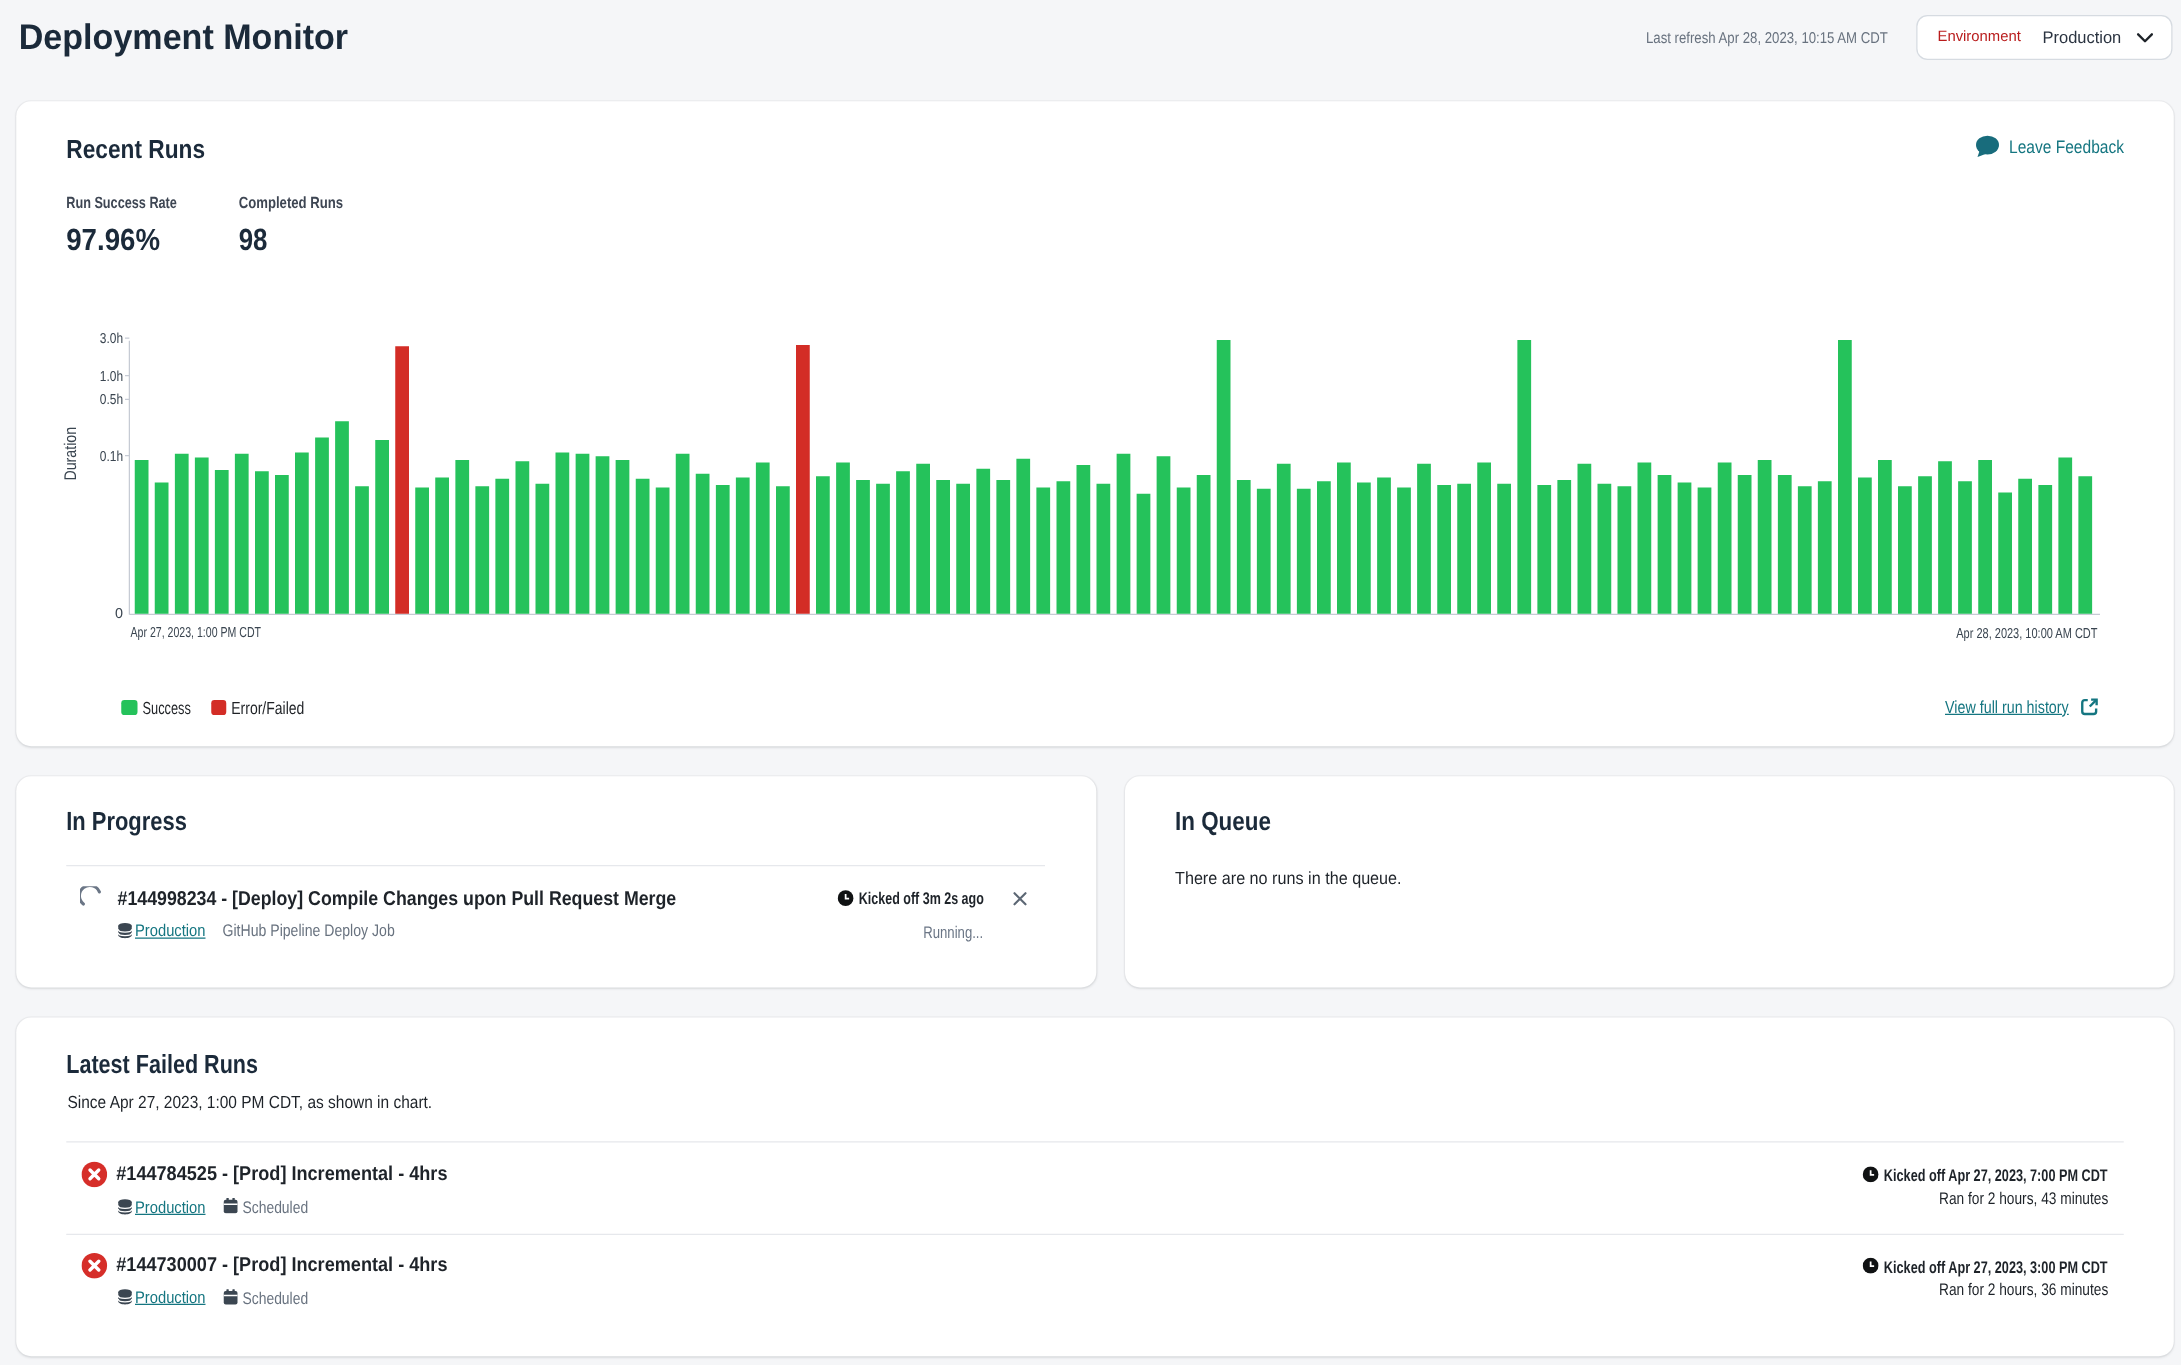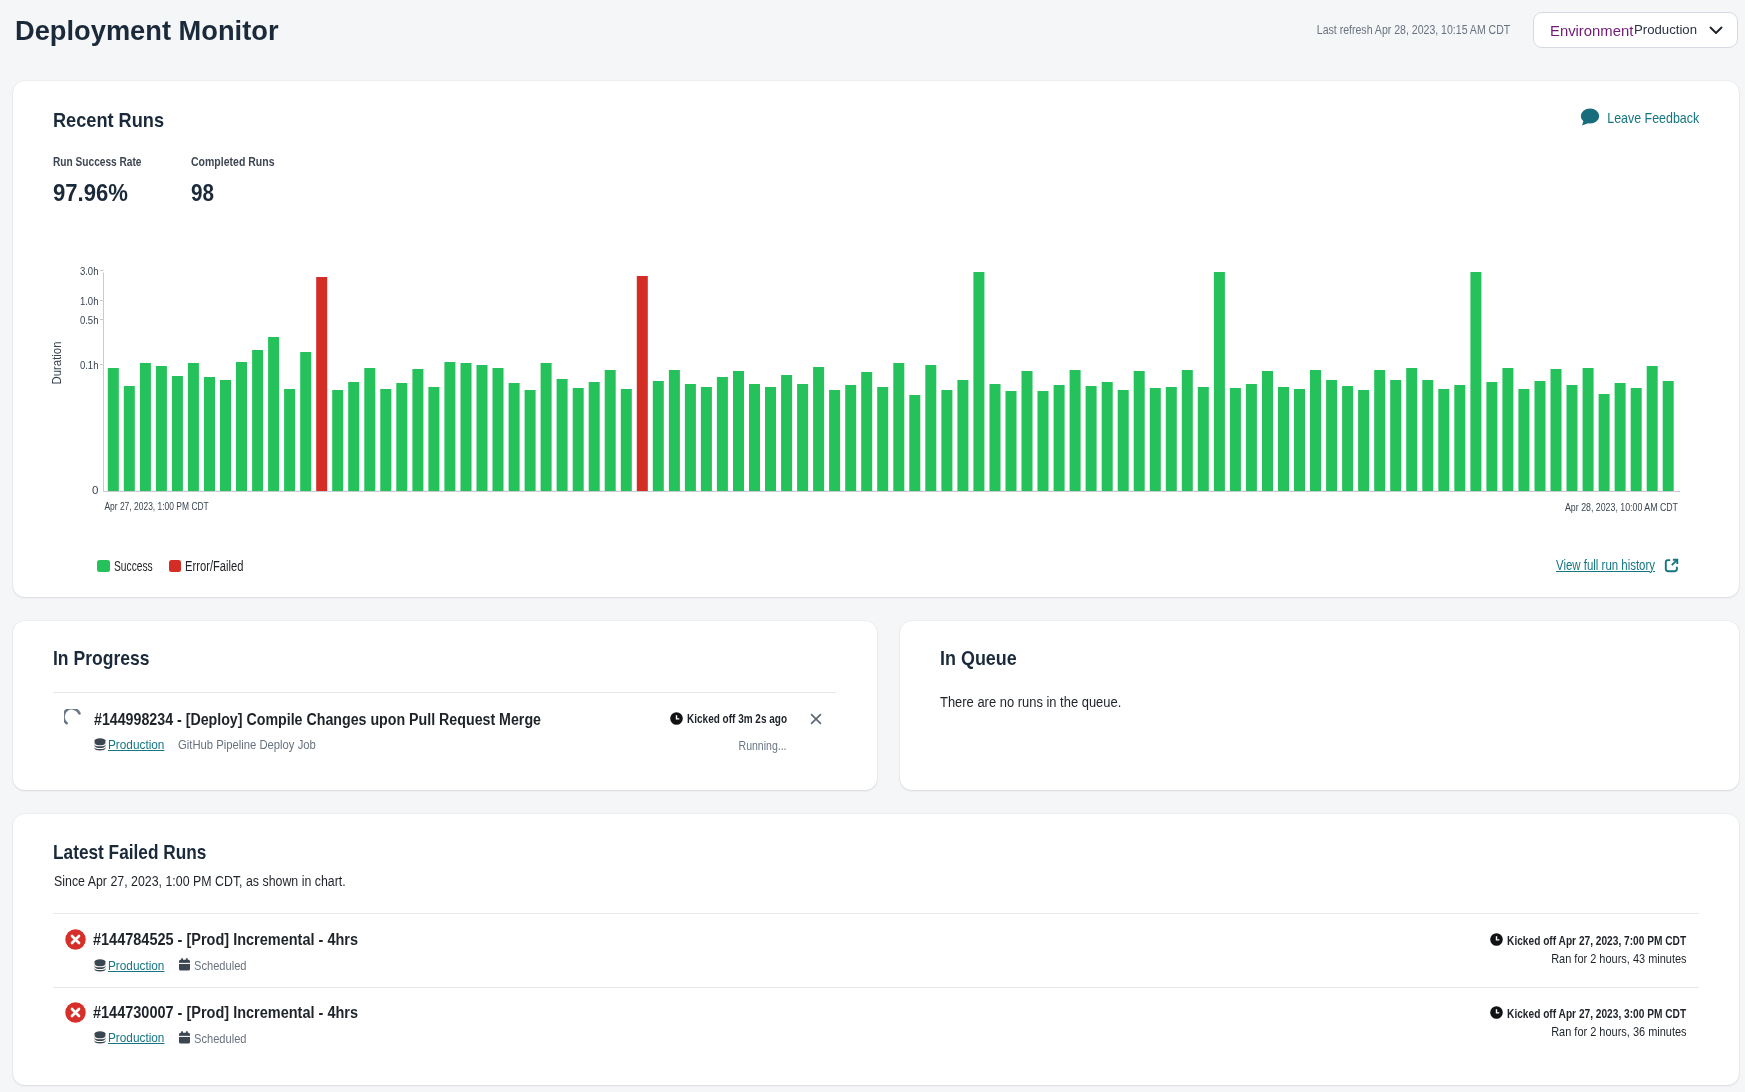--- a/index.html
+++ b/index.html
@@ -49,21 +49,21 @@
   <div id="ft1" class="abs" style="left:93px; transform-origin:left top; top:930.5px; font-size:16px; font-weight:bold; color:#1e2329; white-space:nowrap; transform:scaleX(0.9057); ">#144784525 - [Prod] Incremental - 4hrs</div>
   <div id="prod2" class="abs" style="left:108px; transform-origin:left top; top:957.5px; font-size:13.5px; font-weight:normal; color:#157681; white-space:nowrap; transform:scaleX(0.8738); text-decoration:underline;">Production</div>
   <div id="sched1" class="abs" style="left:193.5px; transform-origin:left top; top:958px; font-size:13.5px; font-weight:normal; color:#68727f; white-space:nowrap; transform:scaleX(0.8227); ">Scheduled</div>
   <div id="kickedA" class="abs" style="right:58.5px; transform-origin:right top; top:932.5px; font-size:13.5px; font-weight:bold; color:#1e2329; white-space:nowrap; transform:scaleX(0.7519); ">Kicked off Apr 27, 2023, 7:00 PM CDT</div>
   <div id="ranA" class="abs" style="right:58.5px; transform-origin:right top; top:950.5px; font-size:13.5px; font-weight:normal; color:#1e2329; white-space:nowrap; transform:scaleX(0.8128); ">Ran for 2 hours, 43 minutes</div>
   <div id="ft2" class="abs" style="left:93px; transform-origin:left top; top:1004px; font-size:16px; font-weight:bold; color:#1e2329; white-space:nowrap; transform:scaleX(0.9057); ">#144730007 - [Prod] Incremental - 4hrs</div>
   <div id="prod3" class="abs" style="left:108px; transform-origin:left top; top:1030px; font-size:13.5px; font-weight:normal; color:#157681; white-space:nowrap; transform:scaleX(0.8738); text-decoration:underline;">Production</div>
   <div id="sched2" class="abs" style="left:193.5px; transform-origin:left top; top:1030.5px; font-size:13.5px; font-weight:normal; color:#68727f; white-space:nowrap; transform:scaleX(0.8227); ">Scheduled</div>
   <div id="kickedB" class="abs" style="right:58.5px; transform-origin:right top; top:1005.5px; font-size:13.5px; font-weight:bold; color:#1e2329; white-space:nowrap; transform:scaleX(0.7519); ">Kicked off Apr 27, 2023, 3:00 PM CDT</div>
   <div id="ranB" class="abs" style="right:58.5px; transform-origin:right top; top:1023.5px; font-size:13.5px; font-weight:normal; color:#1e2329; white-space:nowrap; transform:scaleX(0.8128); ">Ran for 2 hours, 36 minutes</div>
-  <div id="envl" class="abs" style="left:1550px; transform-origin:left top; top:22px; font-size:15px; font-weight:normal; color:#701a75; white-space:nowrap; transform:scaleX(0.9895); ">Environment</div>
+  <div id="envl" class="abs" style="left:1550px; transform-origin:left top; top:22px; font-size:12px; font-weight:normal; color:#b91c1c; white-space:nowrap; transform:scaleX(0.9895); ">Environment</div>
   <div id="envv" class="abs" style="left:1634px; transform-origin:left top; top:22px; font-size:13.5px; font-weight:normal; color:#2a3340; white-space:nowrap; transform:scaleX(0.9760); ">Production</div>
 
   <svg class="abs" style="left:1580px; top:107.5px;" width="20" height="19" viewBox="0 0 20 19">
     <ellipse cx="10" cy="8" rx="9.2" ry="7.5" fill="#186c7c"></ellipse>
     <path d="M4 11.5 L2 17.5 L10 14.5 Z" fill="#186c7c"></path>
   </svg>
 
   <svg class="abs" style="left:0; top:0;" width="1745" height="1092" viewBox="0 0 1745 1092">
     <g font-family="Liberation Sans, sans-serif">
       <line x1="103.5" y1="272.5" x2="103.5" y2="491.5" stroke="#c6cbd4" stroke-width="1"></line>

